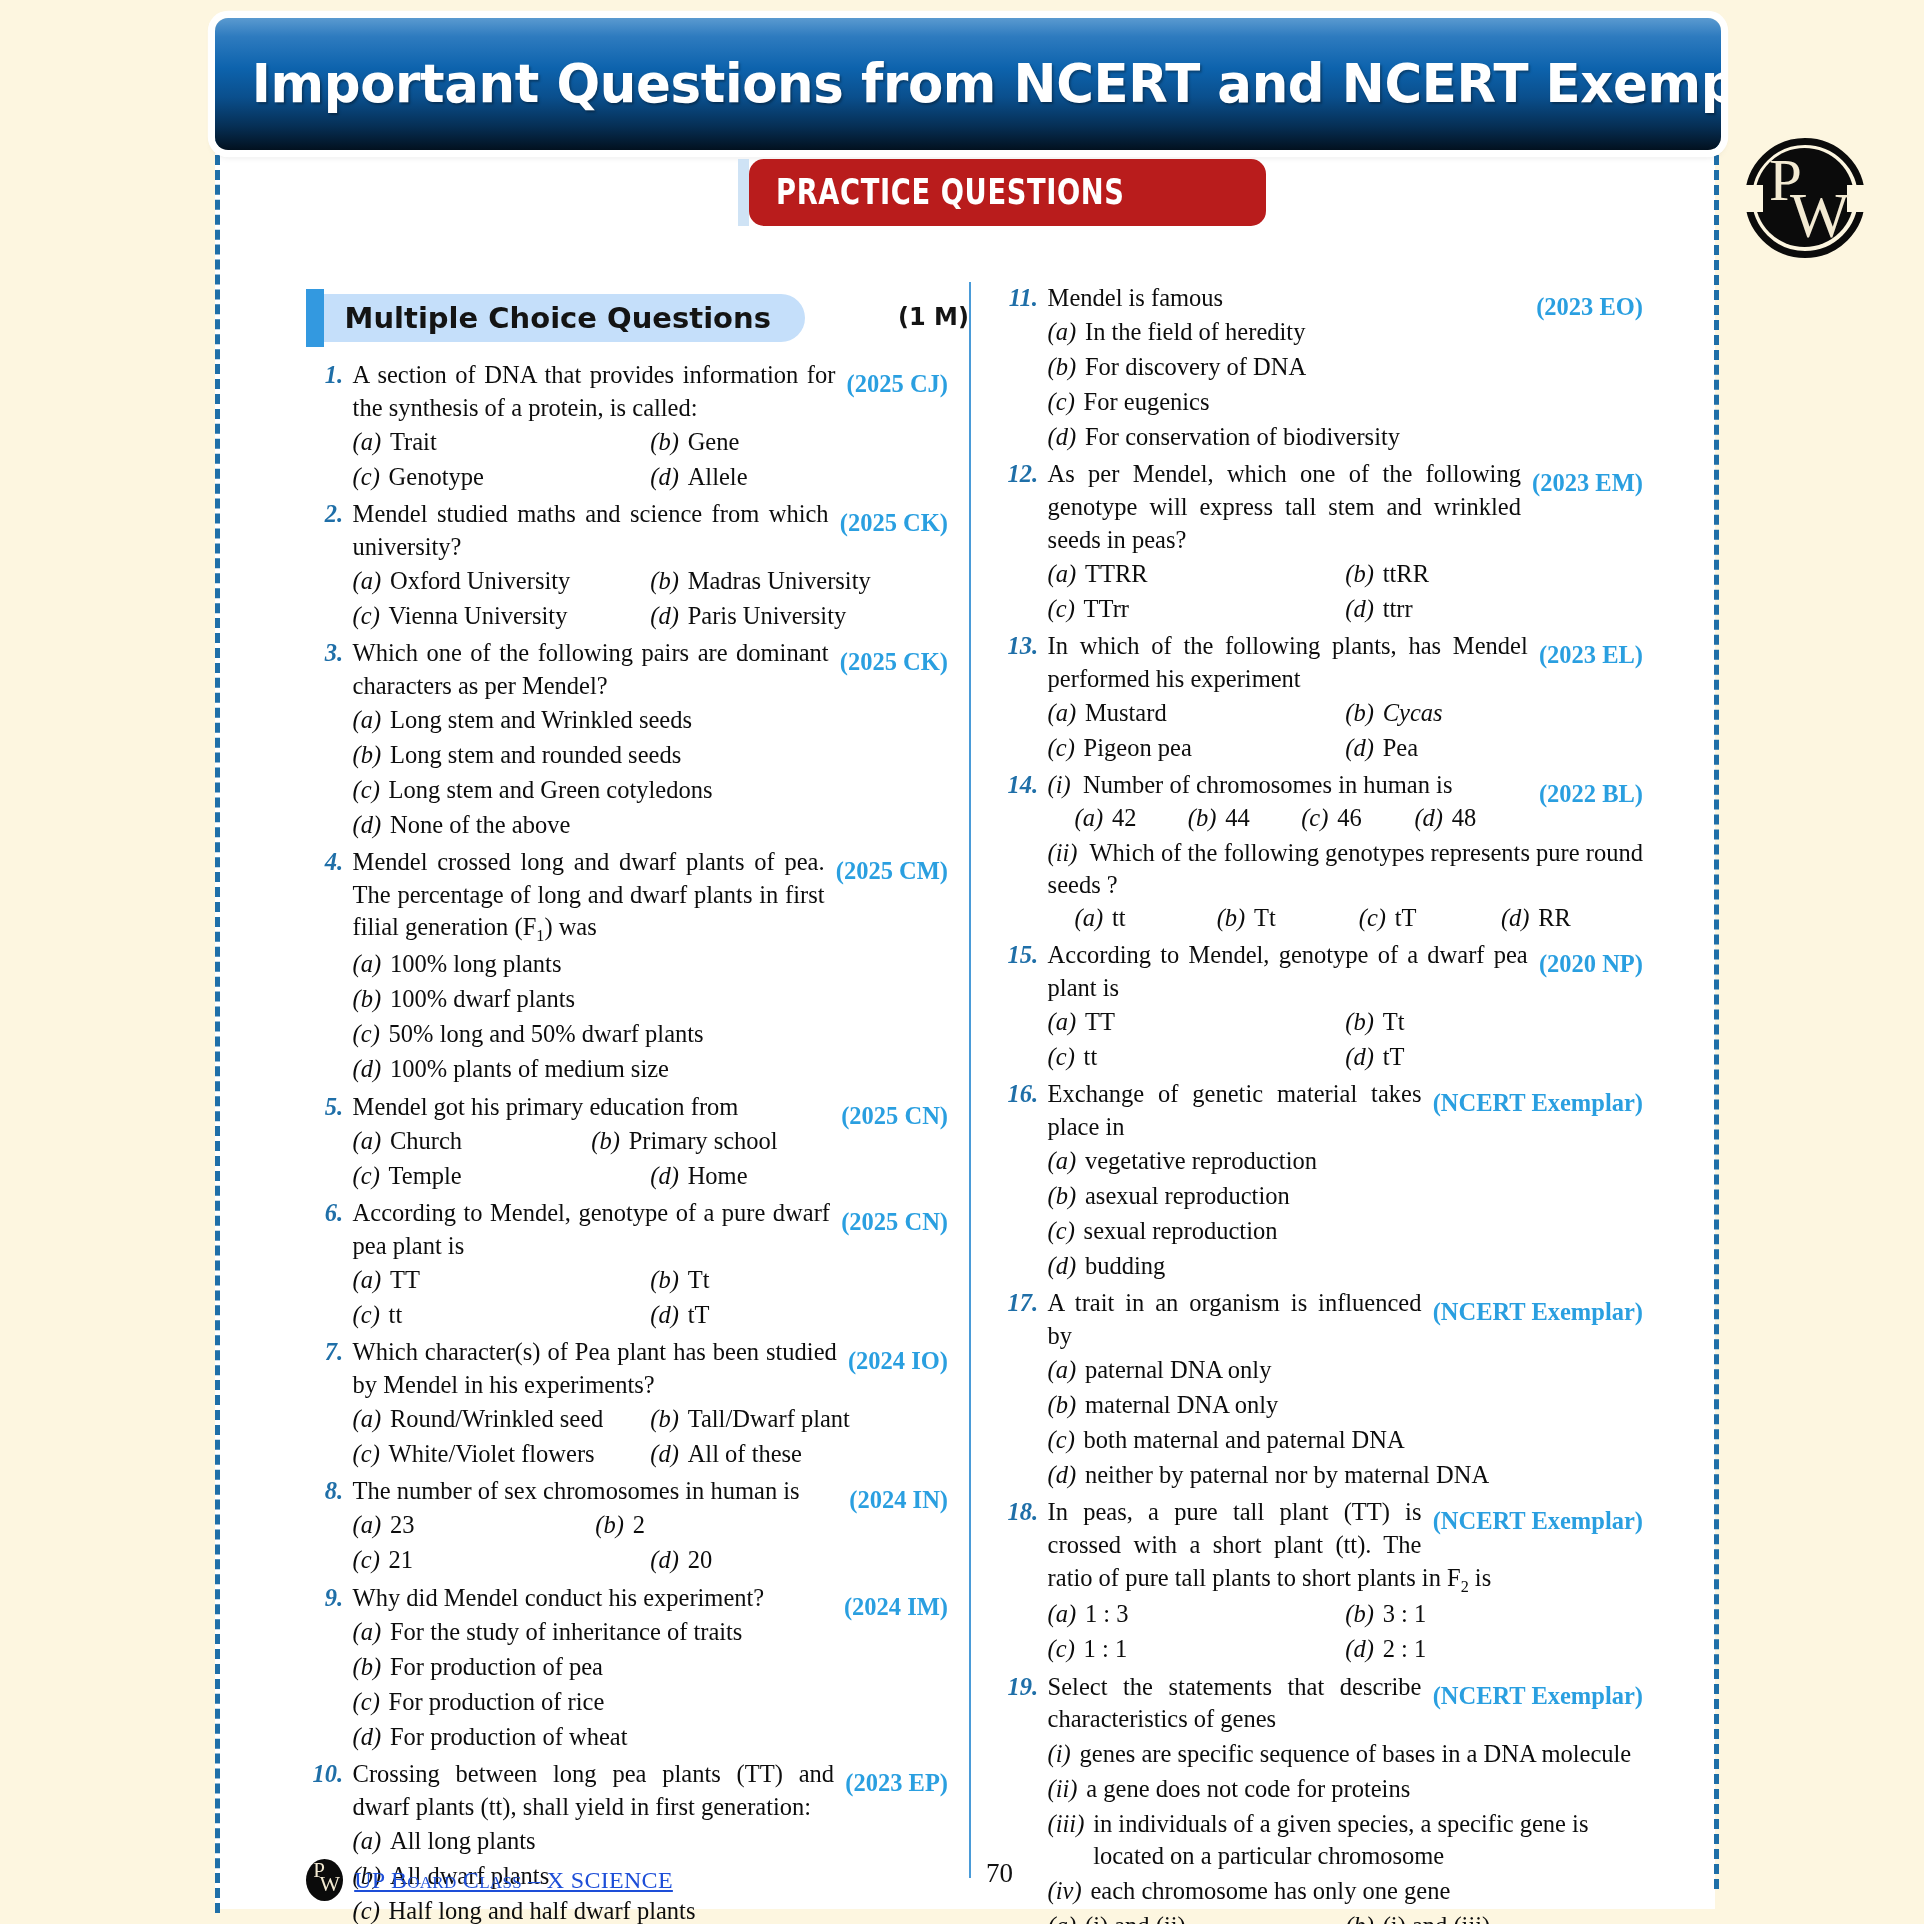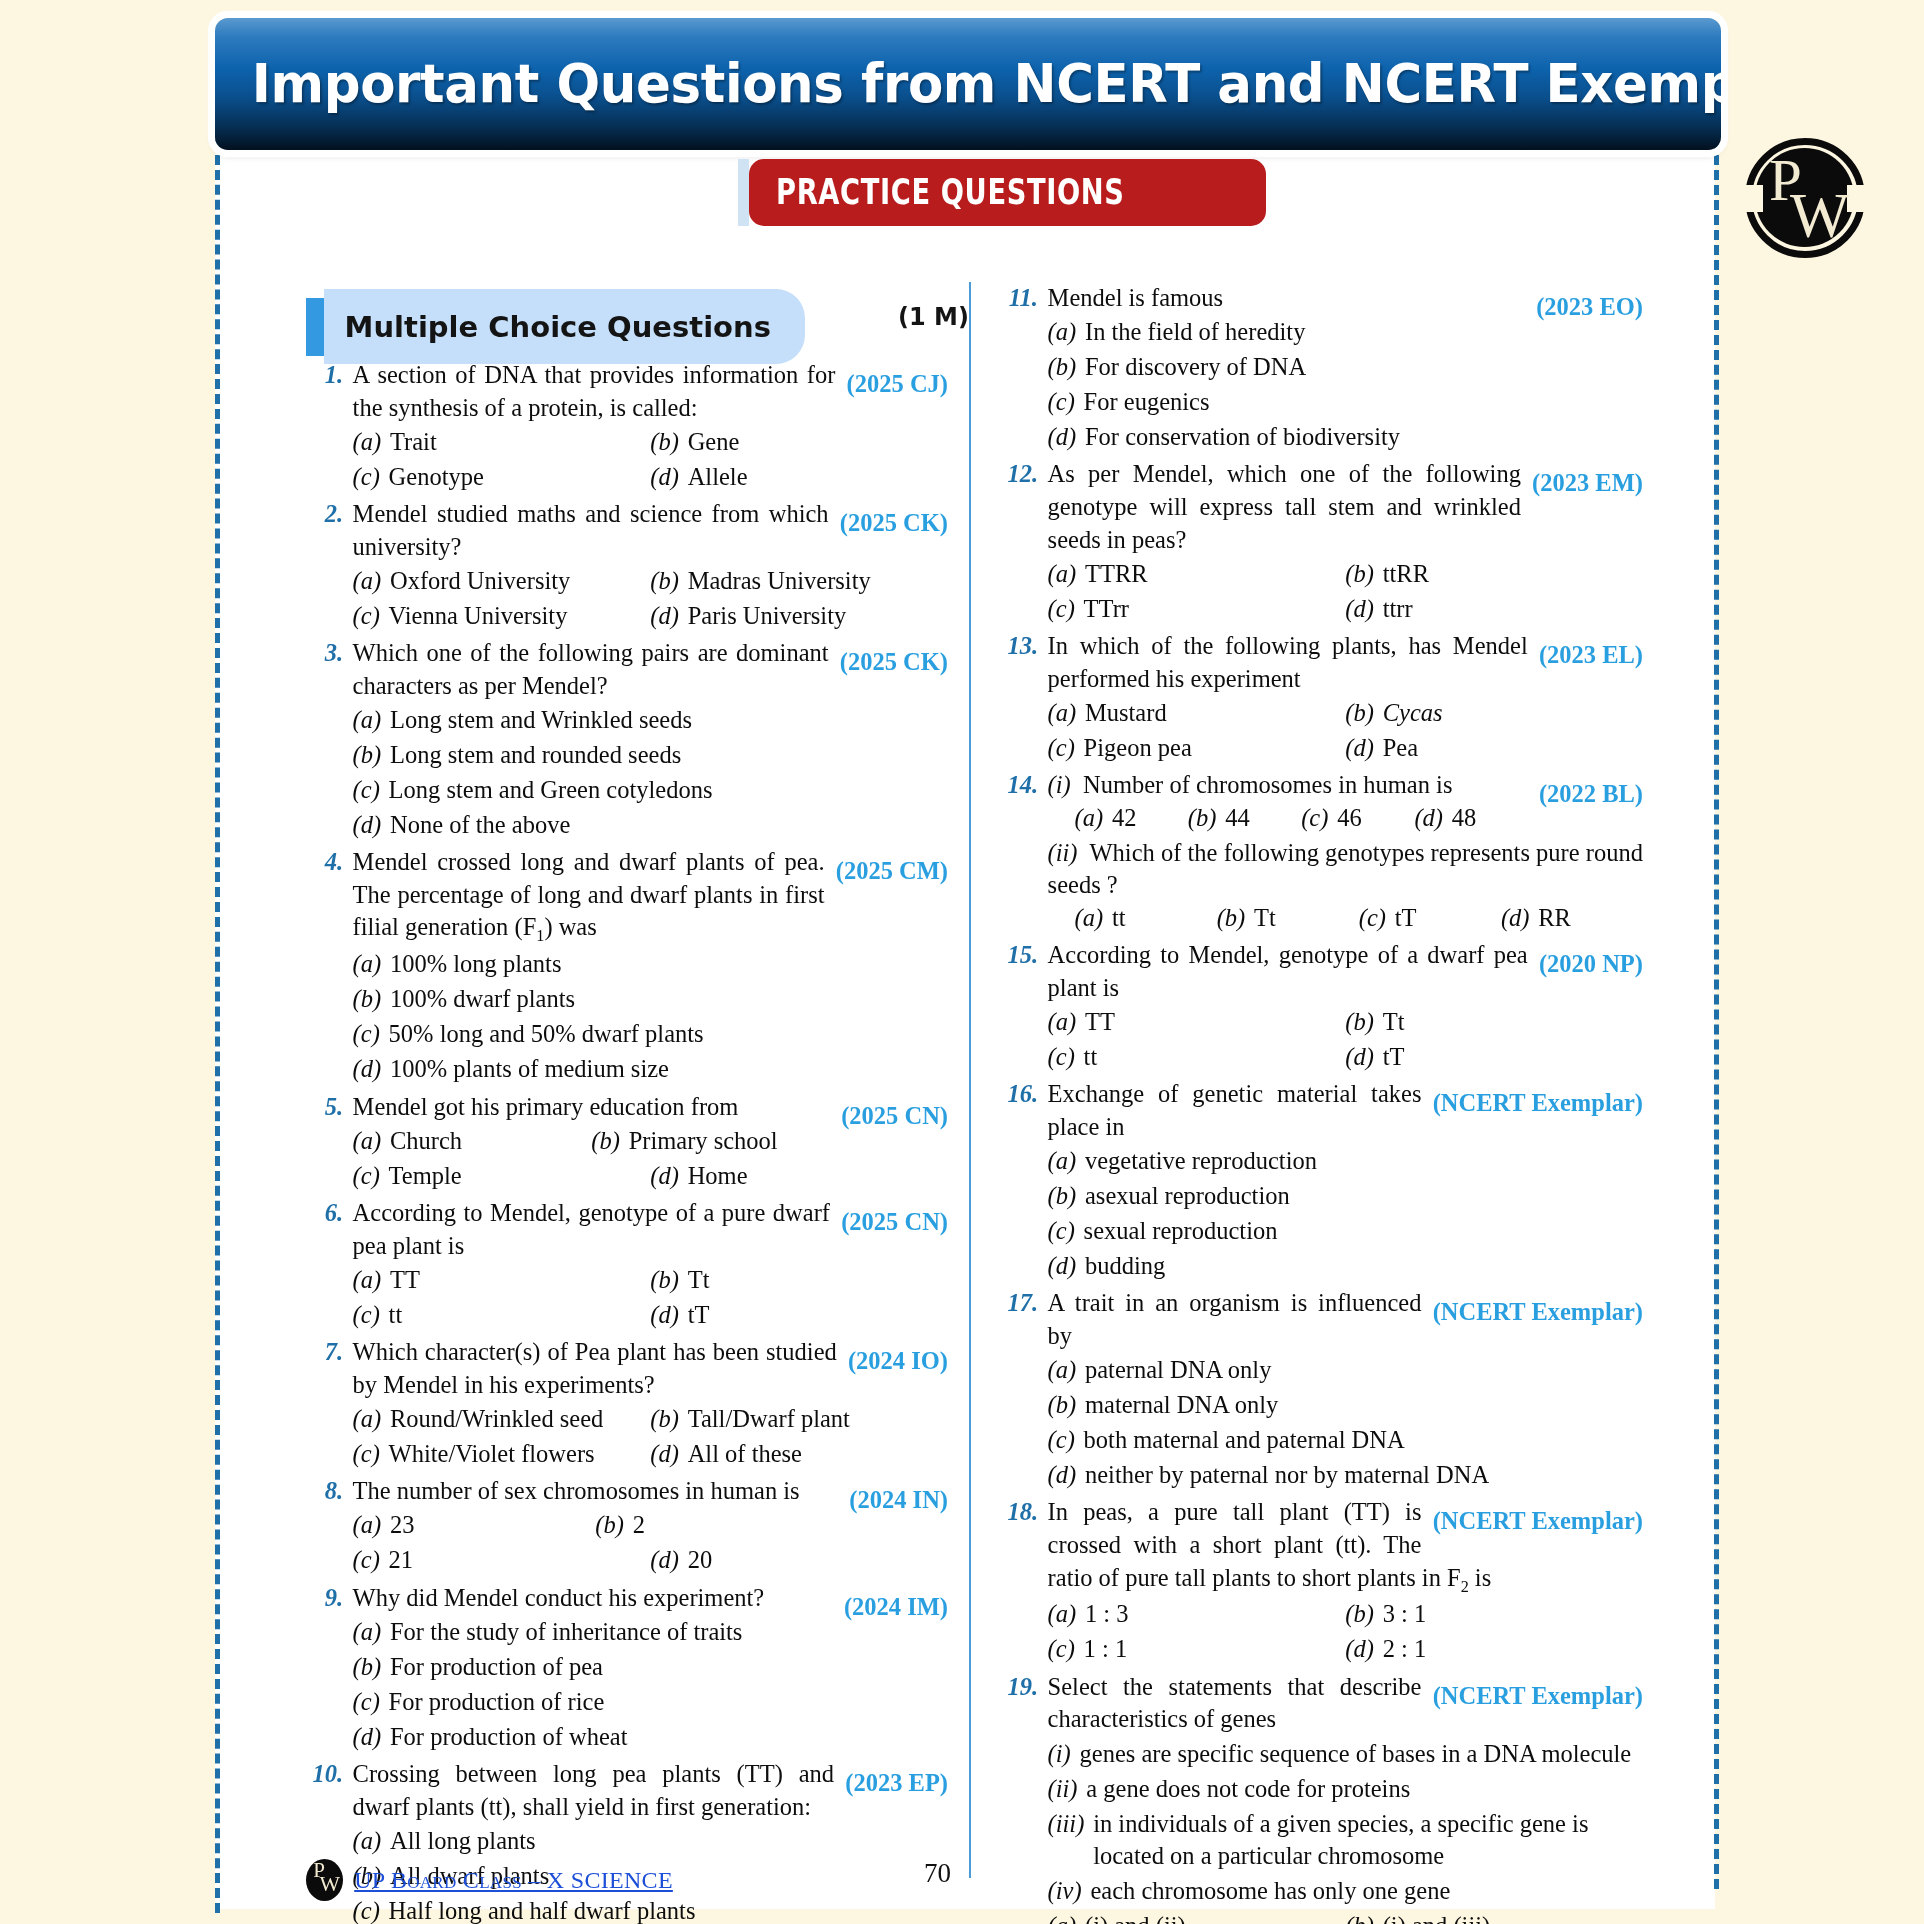--- a/index.html
+++ b/index.html
@@ -123,21 +123,21 @@
   }
   
   .mcq-head {
     position: absolute;
     left: 306px; top: 289px;
     display: flex; align-items: center;
   }
   .mcq-bar { width: 17.6px; height: 58px; background: #3399e0; }
   .mcq-pill {
     background: #c5dffa;
-    height: 75px;
+    height: 48px;
     display: flex; align-items: center;
     padding: 0 34px 0 21px;
     border-top-right-radius: 29px;
     border-bottom-right-radius: 29px;
   }
   .mcq-pill span {
     font-family: "DejaVu Sans", sans-serif;
     font-weight: bold;
     font-size: 29px;
     color: #141414;
@@ -246,21 +246,21 @@
   .footer-text {
     font-family: "Liberation Serif", serif;
     font-size: 24px;
     font-variant: small-caps;
     letter-spacing: 0.3px;
     color: #1d4ed8;
     text-decoration: underline;
   }
   .page-num {
     position: absolute;
-    left: 924px; top: 1858px;
+    left: 986px; top: 1858px;
     font-size: 27px;
     color: #111;
   }
 </style>
 </head>
 <body>
 
 <div class="page">
 
   <div class="sheet"></div>

